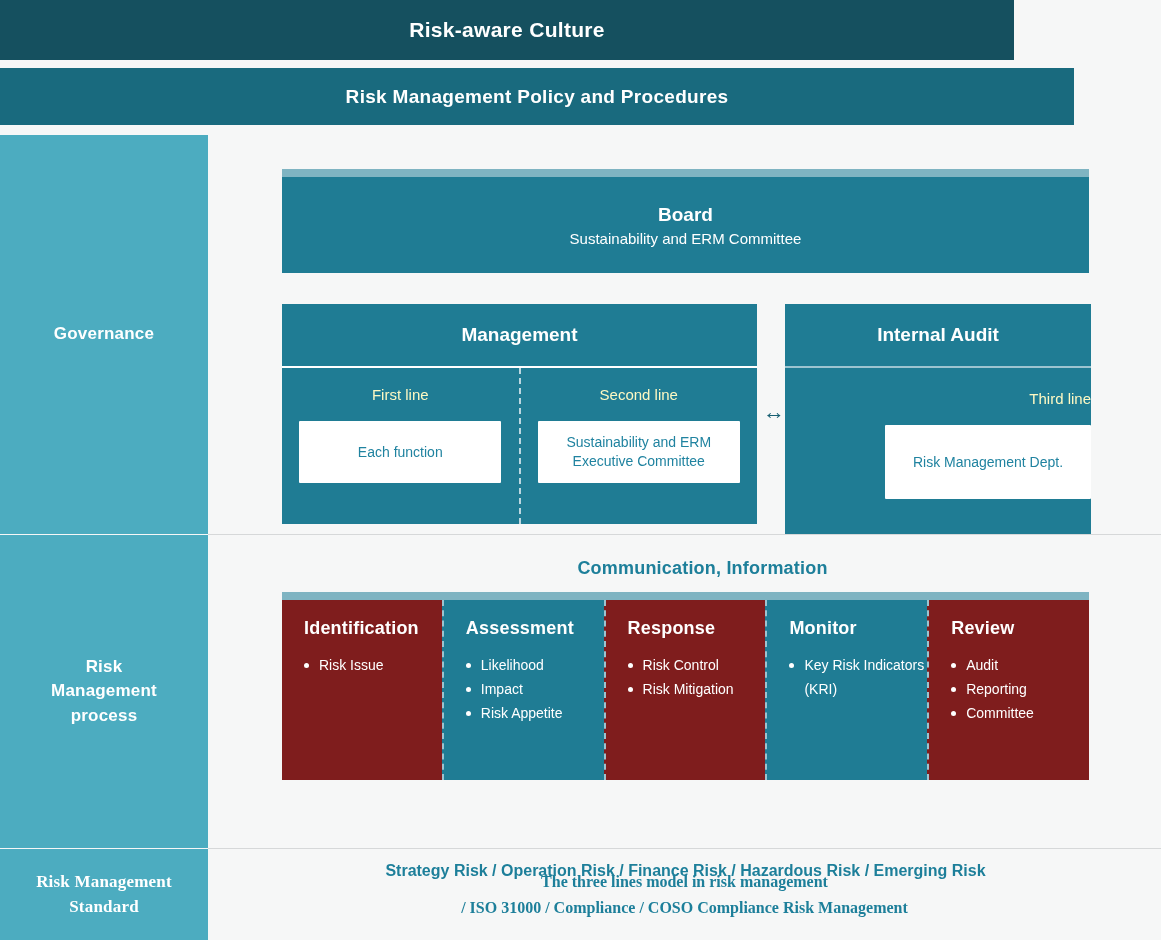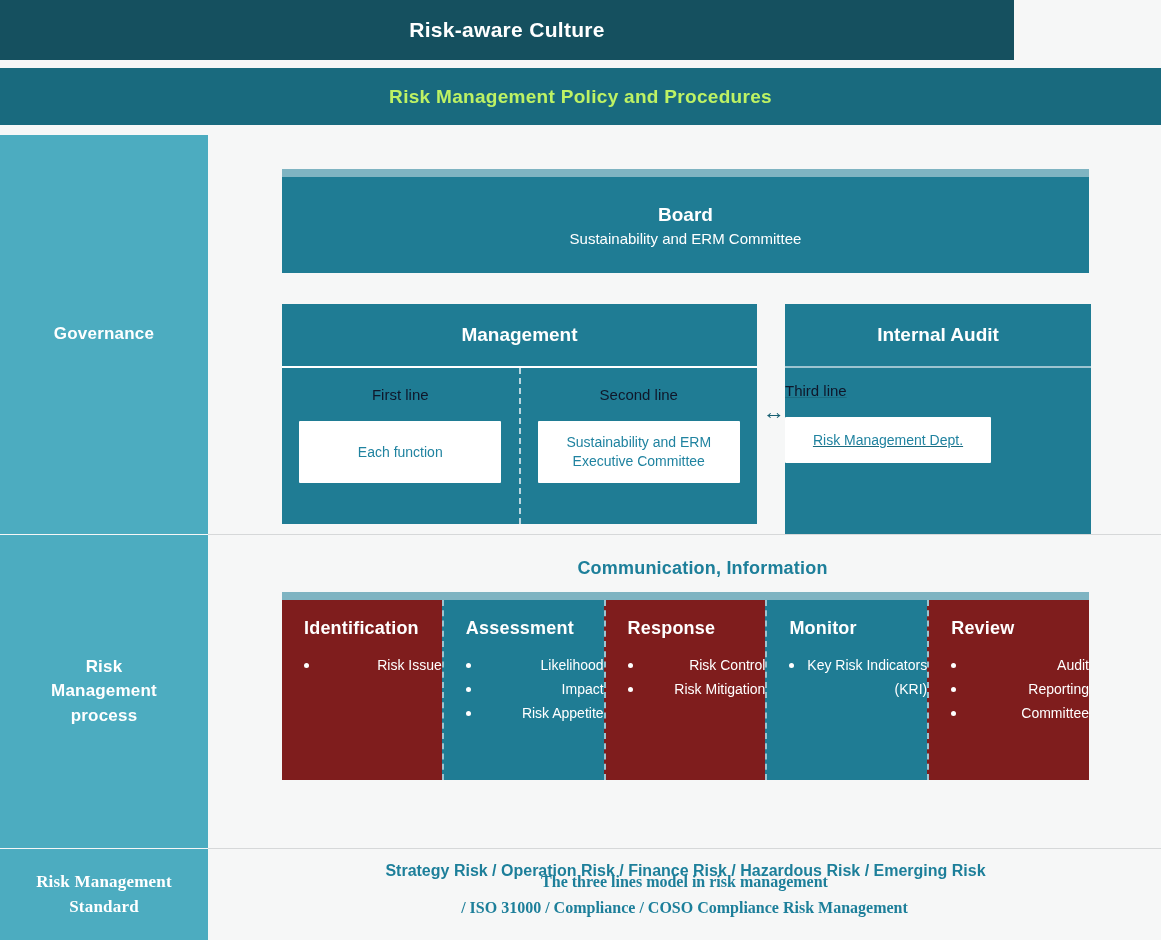--- a/index.html
+++ b/index.html
@@ -13,22 +13,22 @@
   .page{position:relative;width:1161px;height:940px;}
 
   
   .band-culture{
     position:absolute;left:0;top:0;width:1014px;height:60px;
     background:#15505f;color:#fff;
     display:flex;align-items:center;justify-content:center;
     font-size:21px;font-weight:bold;letter-spacing:.3px;
   }
   .band-policy{
-    position:absolute;left:0;top:68px;width:1161px;height:57px;
-    background:#196a7e;color:#bef264;
+    position:absolute;left:0;top:68px;width:1074px;height:57px;
+    background:#196a7e;color:#ffffff;
     display:flex;align-items:center;justify-content:center;
     font-size:19px;font-weight:bold;letter-spacing:.3px;
   }
 
   
   .row{position:absolute;left:0;width:1161px;}
   .row-gov{top:135px;height:399px;}
   .row-proc{top:535px;height:313px;}
   .row-std{top:849px;height:91px;font-family:Liberation Serif, serif;}
 
@@ -78,35 +78,35 @@
     height:62px;display:flex;align-items:center;justify-content:center;
   }
   .hr-white{height:2px;background:#ffffff;}
   .hr-pale{height:2px;background:#9cc4d0;}
   .mgmt .cols{display:flex;height:156px;}
   .mgmt .col{
     flex:1;display:flex;flex-direction:column;align-items:center;
     padding-top:18px;position:relative;
   }
   .mgmt .col + .col{border-left:2px dashed #bcd7e0;}
-  .lbl{color:#0f172a;font-size:15px;margin-bottom:18px;}
+  .lbl{color:#fef9c3;font-size:15px;margin-bottom:18px;}
   .chip{
     background:#fff;color:#2083a0;font-size:14px;line-height:1.35;
     text-align:center;display:flex;align-items:center;justify-content:center;
     border-radius:1px;
   }
   .mgmt .chip{width:202px;height:62px;}
 
   .audit{
     position:absolute;left:577px;top:169px;width:306px;background:#1f7c94;
   }
   .audit .inner{
-    height:156px;display:flex;flex-direction:column;align-items:flex-start;padding-top:14px;text-decoration:underline;
-  }
-  .audit .chip{width:206px;height:46px;}
+    height:156px;display:flex;flex-direction:column;align-items:flex-end;padding-top:22px;
+  }
+  .audit .chip{width:206px;height:74px;}
 
   .dbl-arrow{
     position:absolute;left:555px;top:264px;color:#186073;font-size:22px;font-weight:bold;
   }
 
   
   .comm{
     position:absolute;left:0;right:0;top:23px;text-align:center;
     font-size:18px;font-weight:bold;color:#1d7f9a;letter-spacing:.2px;padding-left:36px;
   }
@@ -114,21 +114,21 @@
   .proc{display:flex;height:180px;}
   .pcol{flex:1;position:relative;padding:18px 0 0 22px;box-sizing:border-box;}
   .pcol.alt{background:#7f1d1d;}
   .pcol.std{background:#1f7c94;}
   .pcol + .pcol{border-left:2px dashed #9cc4d0;}
   .pcol h4{
     margin:0 0 14px 0;color:#fff;font-size:18px;font-weight:bold;letter-spacing:.2px;
   }
   .pcol ul{margin:0;padding:0;list-style:none;}
   .pcol li{
-    color:#fff;font-size:14px;line-height:1.72;position:relative;padding-left:15px;text-align:right;
+    color:#fff;font-size:14px;line-height:1.72;position:relative;padding-left:15px;
   }
   .pcol li:before{
     content:"";position:absolute;left:0;top:10px;width:5px;height:5px;
     border-radius:50%;background:#fff;
   }
   .risktypes{
     position:absolute;left:0;right:0;top:270px;text-align:center;
     font-size:16px;font-weight:bold;color:#1d7f9a;
   }
 

